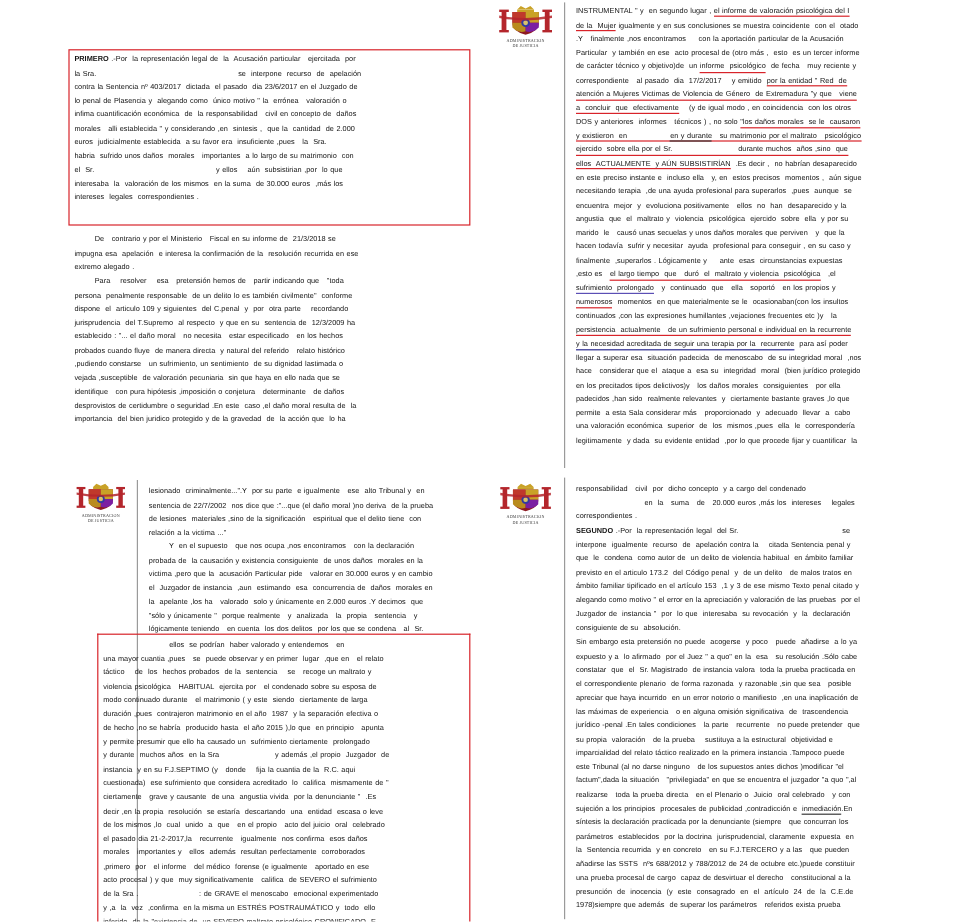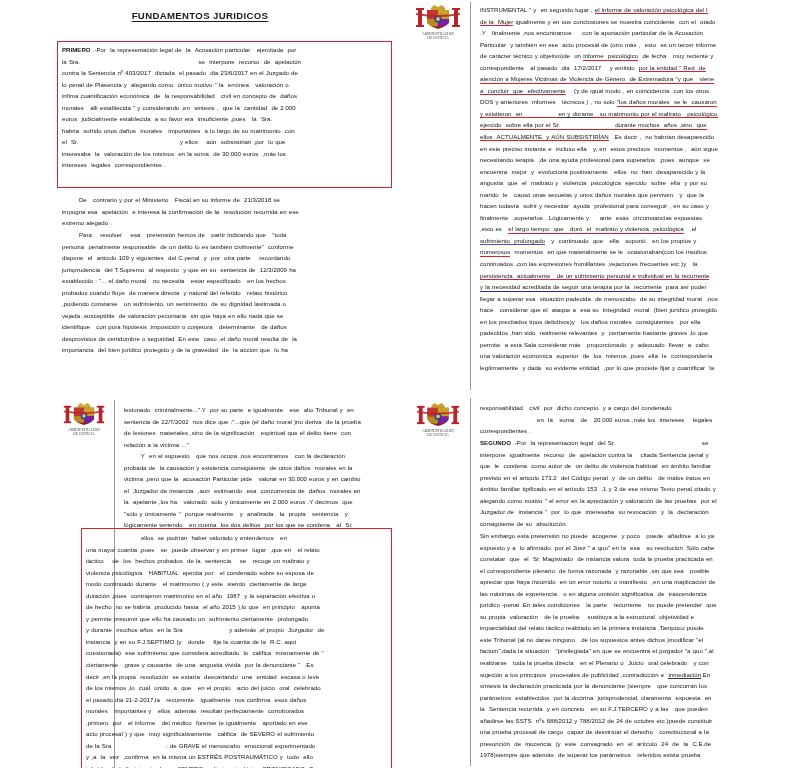--- a/index.html
+++ b/index.html
@@ -100,21 +100,20 @@
     border-bottom:1px solid #3a3a3a;
     padding-bottom:.4px;
   }
   b{font-weight:bold;}
 </style>
 </head>
 <body>
 
 <div class="page" id="q-tl">
 
-  <div class="doc-title" style="top:10px;">FUNDAMENTOS JURIDICOS</div>
 
   <div class="redbox" style="left:57px;top:41px;width:335px;height:147px;"></div>
 
   <div class="body-text" style="left:62px;top:44px;width:326px;">
     <span class="ln"><b>PRIMERO</b> .-Por  la representación legal de  la  Acusación particular   ejercitada  por</span>
     <span class="ln">la Sra.                                                        se  interpone  recurso  de  apelación</span>
     <span class="ln">contra la Sentencia nº 403/2017  dictada  el pasado  dia 23/6/2017 en el Juzgado de</span>
     <span class="ln">lo penal de Plasencia y  alegando como  único motivo " la  errónea   valoración o</span>
     <span class="ln">infima cuantificación económica  de  la responsabilidad   civil en concepto de  daños</span>
     <span class="ln">morales   alli establecida " y considerando ,en  sintesis ,  que la  cantidad  de 2.000</span>

